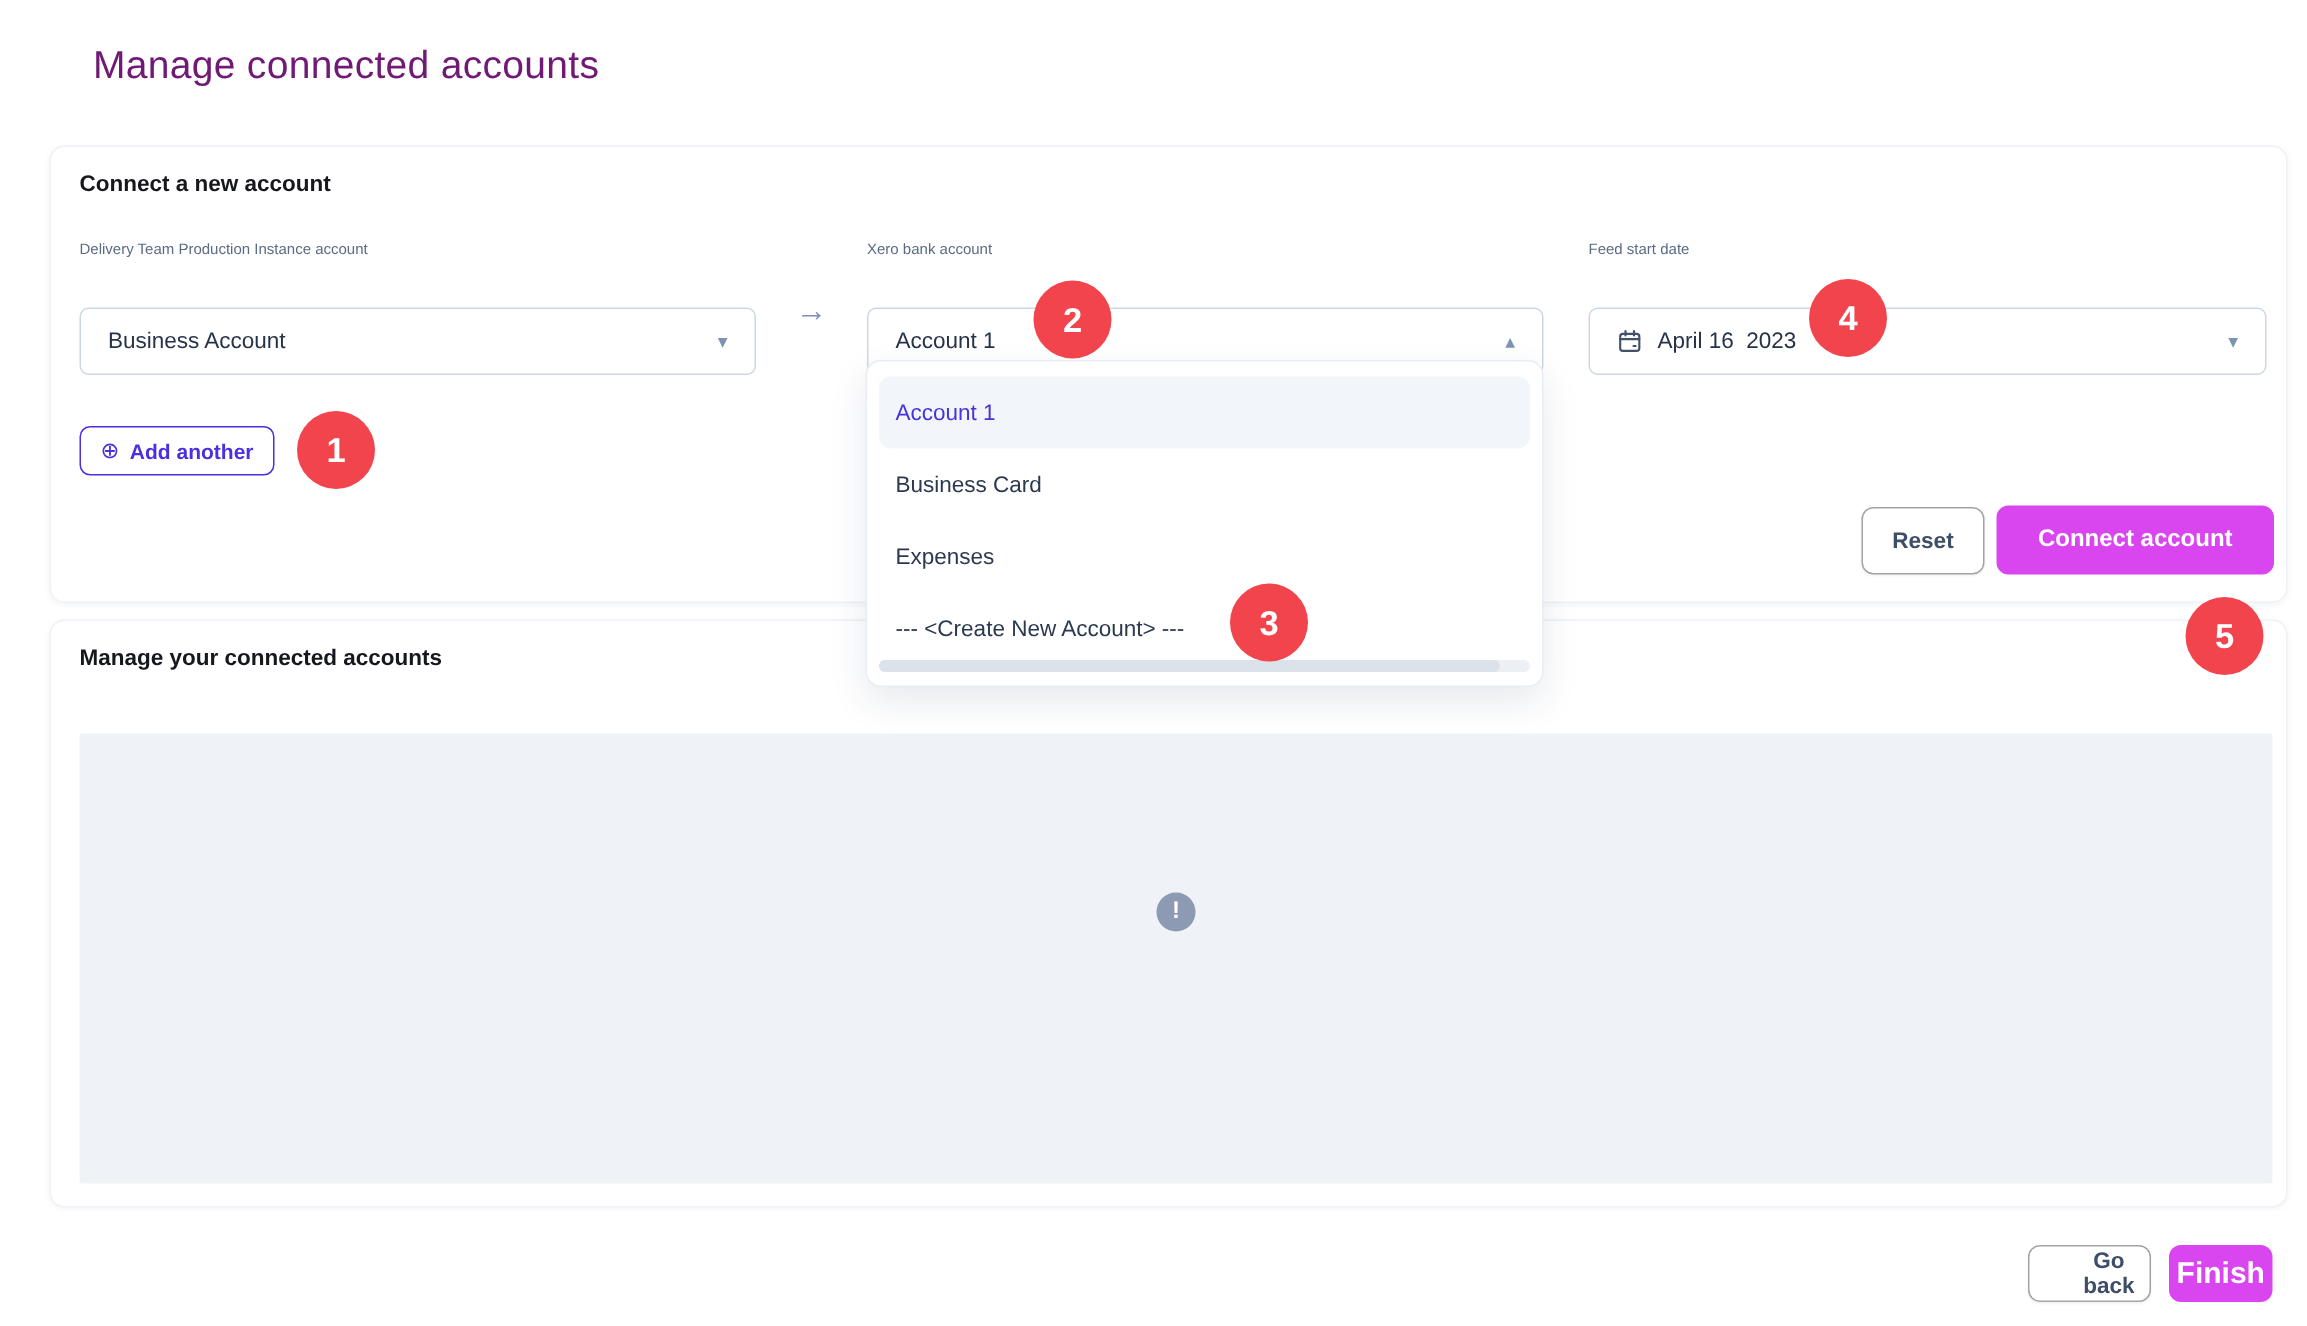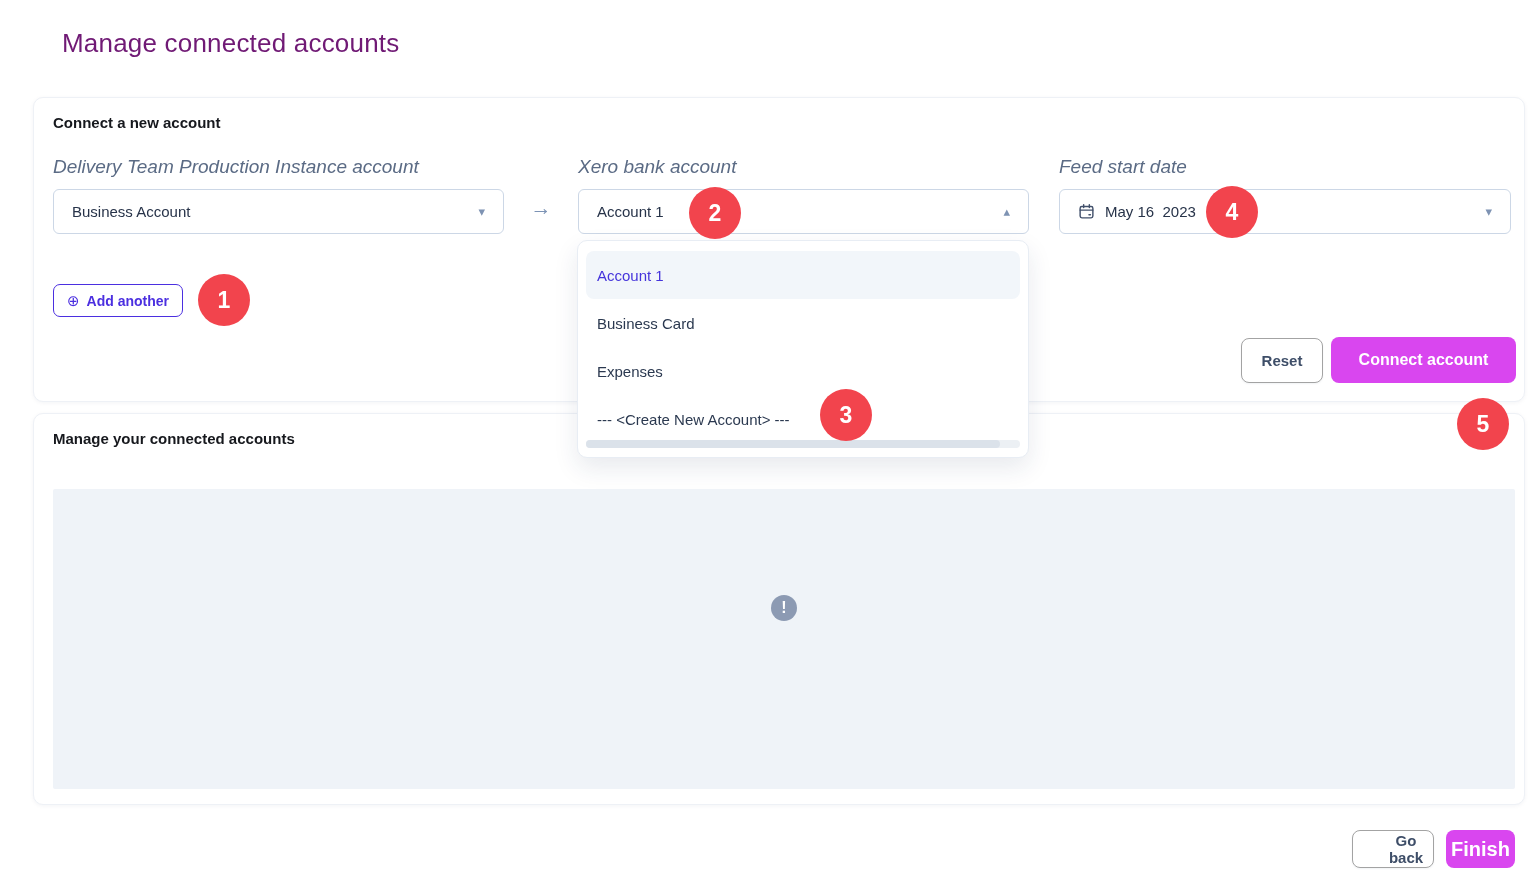--- a/index.html
+++ b/index.html
@@ -20,21 +20,21 @@
     box-shadow:0 1px 4px rgba(25,45,85,.05);
   }
   #connect-card{top:97px;height:303px;}
   #manage-card{top:413px;height:390px;}
   .card-heading{
     position:absolute;left:19px;top:16px;
     font-size:15px;font-weight:800;color:#16181d;
   }
   
   .field-group{position:absolute;top:60px;}
-  .field-label{font-size:19px;color:#5b6b85;margin-bottom:13px;line-height:18px;font-style:italic;}
+  .field-label{font-size:10px;color:#5b6b85;margin-bottom:29px;line-height:18px;}
   .select-box{
     display:flex;align-items:center;justify-content:space-between;
     height:45px;border:1px solid #ccd7e6;border-radius:6px;background:#fff;
     padding:0 18px;font-size:15px;color:#273349;box-sizing:border-box;cursor:pointer;
   }
   .select-value{font-weight:400;}
   .caret{font-size:13px;color:#7e93b3;line-height:1;}
   .flow-arrow{
     position:absolute;left:492px;top:98px;width:30px;text-align:center;
     font-size:21px;color:#7c93b5;
@@ -137,21 +137,21 @@
     <div class="field-label">Feed start date</div>
     <div class="select-box">
       <span class="date-left">
         <svg class="cal-icon" width="17" height="17" viewBox="0 0 24 24" fill="none" stroke="#42506b" stroke-width="2" stroke-linecap="round">
           <rect x="3" y="5" width="18" height="16" rx="2.5"></rect>
           <line x1="3" y1="10" x2="21" y2="10"></line>
           <line x1="8" y1="2.5" x2="8" y2="6.5"></line>
           <line x1="16" y1="2.5" x2="16" y2="6.5"></line>
           <line x1="15.5" y1="16.5" x2="17.5" y2="16.5"></line>
         </svg>
-        <span class="date-text">May 16  2023</span>
+        <span class="date-text">April 16  2023</span>
       </span>
       <span class="caret">▾</span>
     </div>
   </div>
 
   <button class="add-another-btn">
     <span class="add-circle-glyph">⊕</span>
     <span>Add another</span>
   </button>
 

